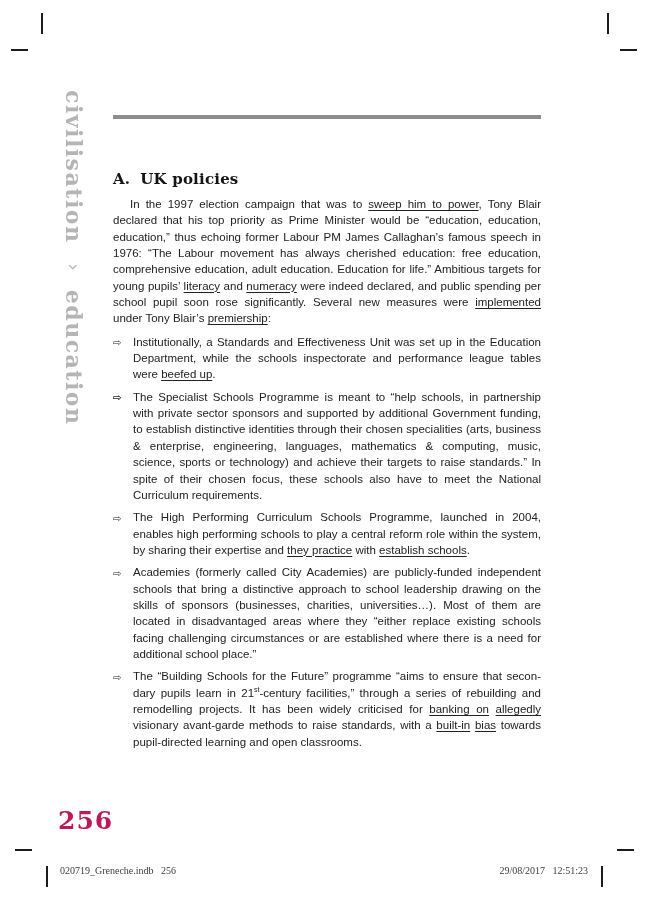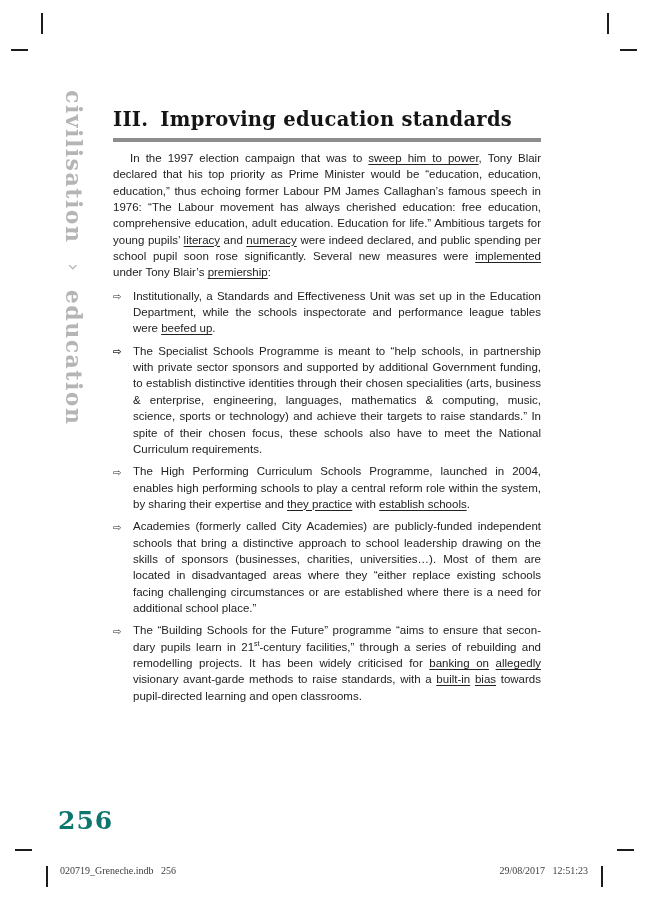--- a/index.html
+++ b/index.html
@@ -94,21 +94,21 @@
   .b{font-weight:normal;margin-top:11px;}
   .u{text-decoration:underline;text-underline-offset:2px;}
   .sup{font-size:7px;vertical-align:super;line-height:0;}
 
   .pagenum{
     position:absolute;left:58px;top:806px;
     font-family:"DejaVu Serif",serif;
     font-weight:bold;
     font-size:25px;
     letter-spacing:1px;
-    color:#0f766e;
+    color:#be185d;
   }
   .footer{
     position:absolute;top:865px;
     font-family:"Liberation Serif",serif;
     font-size:10px;
     color:#3c3c3c;
     white-space:pre;
   }
   .footer.left{left:60px;}
   .footer.right{right:62px;}
@@ -127,25 +127,25 @@
   <div class="crop h" style="left:617px;top:849px;"></div>
   <div class="crop v" style="left:601px;top:866px;"></div>
 
   <div class="sidebar">
     <span>civilisation</span>
     <span class="chev">›</span>
     <span>education</span>
   </div>
 
   <div class="main">
-    <h1>
-      <span class="num">III.</span><span>Improving education standards</span>
-    </h1>
     <div class="rule"></div>
 
+    <h2>
+      <span class="num">A.</span><span>UK policies</span>
+    </h2>
 
     <p class="intro"><span>In the 1997 election campaign that was to </span><span class="u">sweep him to power</span><span>, Tony Blair declared that his top priority as Prime Minister would be “education, education, education,” thus echoing former Labour PM James Callaghan’s famous speech in 1976: “The Labour movement has always cherished education: free education, comprehensive education, adult education. Education for life.” Ambitious targets for young pupils’ </span><span class="u">literacy</span><span> and </span><span class="u">numeracy</span><span> were indeed declared, and public spending per school pupil soon rose significantly. Several new measures were </span><span class="u">implemented</span><span> under Tony Blair’s </span><span class="u">premiership</span><span>:</span></p>
 
     <ul class="bullets" id="bullets">
         <li><span class="marker">⇨</span><span><span>Institutionally, a Standards and Effectiveness Unit was set up in the Education Department, while the schools inspectorate and performance league tables were </span><span class="u">beefed up</span><span>.</span></span></li>
         <li><span class="marker">⇨</span></li>
         <li><span class="marker">⇨</span><span><span>The </span><span class="b">Specialist Schools Programme</span><span> is meant to “help schools, in partnership with private sector sponsors and supported by additional Government funding, to establish distinctive identities through their chosen specialities (arts, business &amp; enterprise, engineering, languages, mathematics &amp; computing, music, science, sports or technology) and achieve their targets to raise standards.” In spite of their chosen focus, these schools also have to meet the National Curriculum requirements.</span></span></li>
         <li><span class="marker">⇨</span><span><span>The </span><span class="b">High Performing Curriculum Schools Programme</span><span>, launched in 2004, enables high performing schools to play a central reform role within the system, by sharing their expertise and </span><span class="b u">they practice</span><span> with </span><span class="u">establish schools</span><span>.</span></span></li>
         <li><span class="marker">⇨</span><span><span class="b">Academies</span><span> (formerly called City Academies) are publicly-funded independent schools that bring a distinctive approach to school leadership drawing on the skills of sponsors (businesses, charities, universities…). Most of them are located in disadvantaged areas where they “either replace existing schools facing chal­lenging circumstances or are established where there is a need for additional school place.”</span></span></li>
         <li><span class="marker">⇨</span><span><span>The “</span><span class="b">Building Schools for the Future</span><span>” programme “aims to ensure that secon­dary pupils learn in 21</span><span class="sup">st</span><span>-century facilities,” through a series of rebuilding and remodelling projects. It has been widely criticised for </span><span class="u">banking on</span><span> </span><span class="u">allegedly</span><span> visionary avant-garde methods to raise standards, with a </span><span class="u">built-in</span><span> </span><span class="u">bias</span><span> towards pupil-directed learning and open classrooms.</span></span></li>

